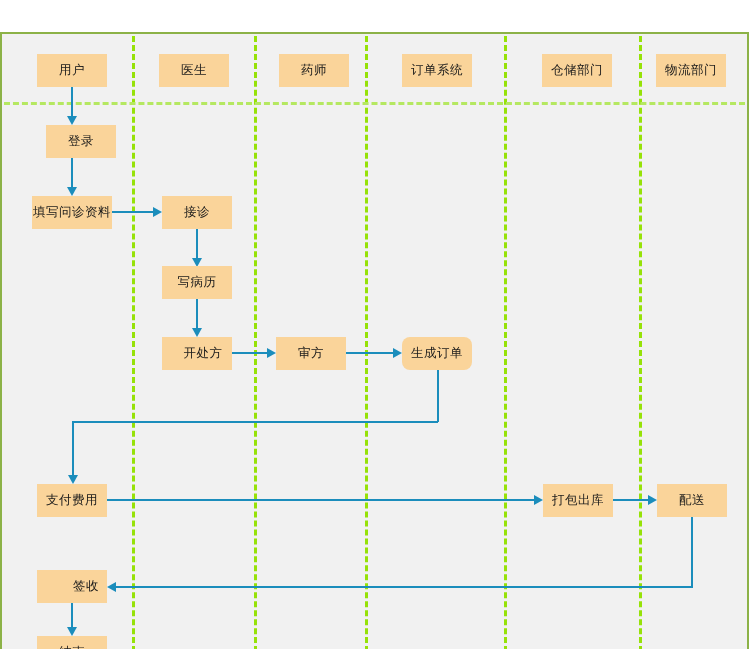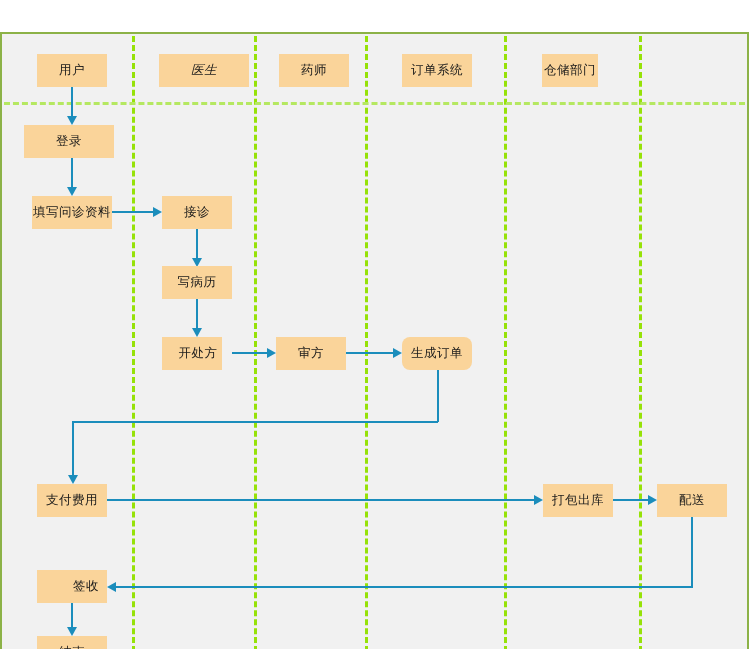--- a/index.html
+++ b/index.html
@@ -85,31 +85,34 @@
   <div class="v-divider" style="left:252px;"></div>
   <div class="v-divider" style="left:363px;"></div>
   <div class="v-divider" style="left:502px;"></div>
   <div class="v-divider" style="left:637px;"></div>
 
   <div class="h-divider" style="top:68px;"></div>
 
   <div class="node lane-head" style="left:35px;top:20px;width:70px;height:33px;">
       <span>用户</span>
     </div>
-  <div class="node lane-head" style="left:157px;top:20px;width:90px;height:33px;font-style:italic;">
+  <div class="node lane-head" style="left:157px;top:20px;width:70px;height:33px;">
       <span>医生</span>
     </div>
   <div class="node lane-head" style="left:277px;top:20px;width:70px;height:33px;justify-content:center;">
       <span>药师</span>
     </div>
   <div class="node lane-head" style="left:400px;top:20px;width:70px;height:33px;">
       <span>订单系统</span>
     </div>
-  <div class="node lane-head" style="left:540px;top:20px;width:56px;height:33px;">
+  <div class="node lane-head" style="left:540px;top:20px;width:70px;height:33px;">
       <span>仓储部门</span>
+    </div>
+  <div class="node lane-head" style="left:654px;top:20px;width:70px;height:33px;">
+      <span>物流部门</span>
     </div>
 
   <div class="seg v" style="left:69px;top:53px;height:30px;"></div>
   <div class="arrow down" style="left:65px;top:82px;"></div>
 
   <div class="seg v" style="left:69px;top:124px;height:29px;"></div>
   <div class="arrow down" style="left:65px;top:153px;"></div>
 
   <div class="seg h" style="left:110px;top:177px;width:41px;"></div>
   <div class="arrow right" style="left:151px;top:173px;"></div>
@@ -137,33 +140,33 @@
   <div class="seg h" style="left:611px;top:465px;width:35px;"></div>
   <div class="arrow right" style="left:646px;top:461px;"></div>
 
   <div class="seg v" style="left:689px;top:483px;height:70px;"></div>
   <div class="seg h" style="left:114px;top:552px;width:577px;"></div>
   <div class="arrow left" style="left:105px;top:548px;"></div>
 
   <div class="seg v" style="left:69px;top:569px;height:24px;"></div>
   <div class="arrow down" style="left:65px;top:593px;"></div>
 
-  <div class="node" style="left:22px;top:91px;width:90px;height:33px;">
+  <div class="node" style="left:44px;top:91px;width:70px;height:33px;">
       <span>登录</span>
     </div>
   <div class="node" style="left:30px;top:162px;width:80px;height:33px;">
       <span>填写问诊资料</span>
     </div>
   <div class="node" style="left:160px;top:162px;width:70px;height:33px;">
       <span>接诊</span>
     </div>
   <div class="node" style="left:160px;top:232px;width:70px;height:33px;">
       <span>写病历</span>
     </div>
-  <div class="node" style="left:160px;top:303px;width:60px;height:33px;padding-left:12px;">
+  <div class="node" style="left:160px;top:303px;width:70px;height:33px;padding-left:12px;">
       <span>开处方</span>
     </div>
   <div class="node" style="left:274px;top:303px;width:70px;height:33px;">
       <span>审方</span>
     </div>
   <div class="node" style="left:400px;top:303px;width:70px;height:33px;border-radius:8px;">
       <span>生成订单</span>
     </div>
   <div class="node" style="left:35px;top:450px;width:70px;height:33px;">
       <span>支付费用</span>

